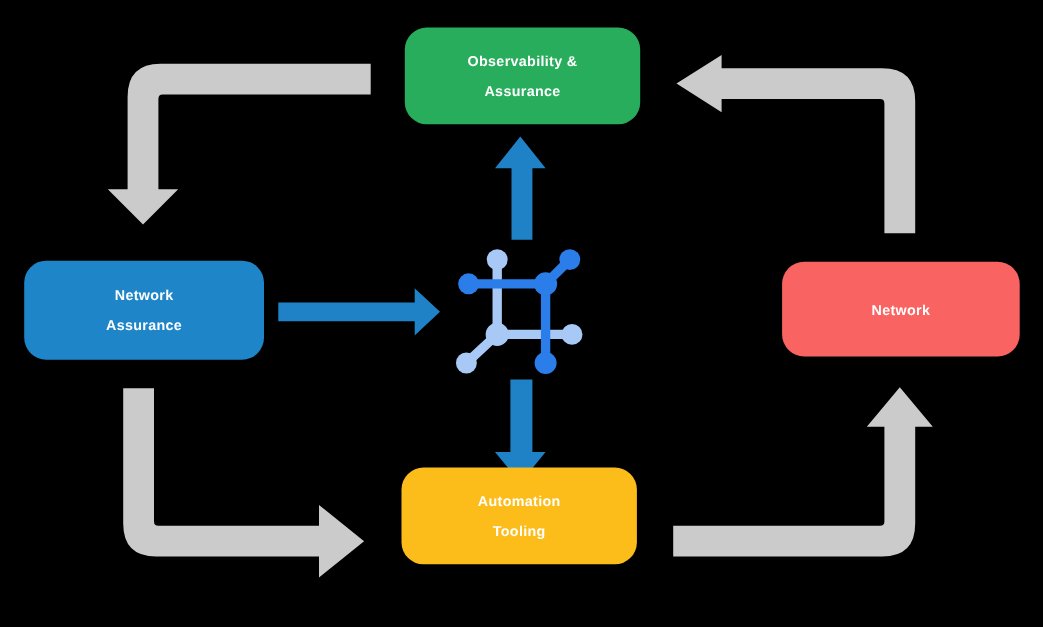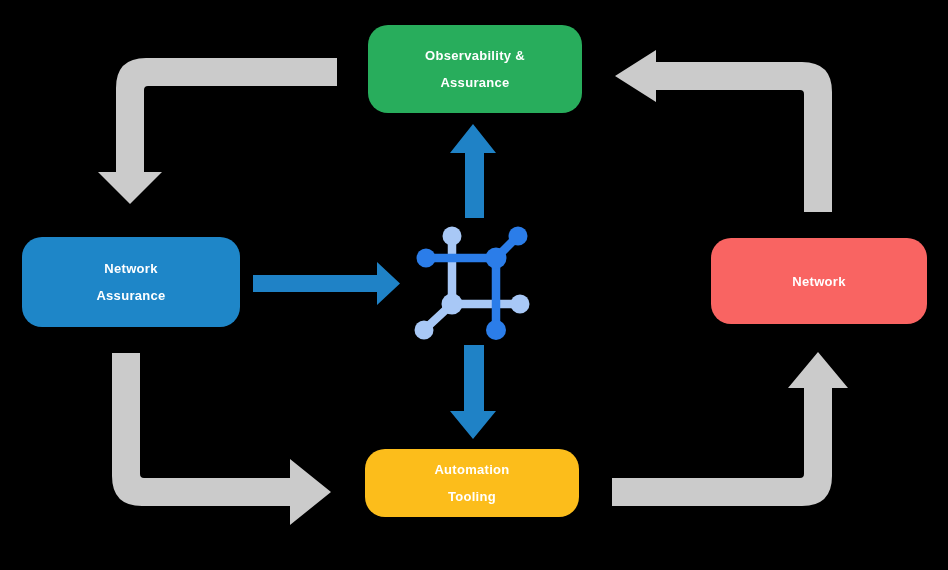--- a/index.html
+++ b/index.html
@@ -28,21 +28,21 @@
     font-size: 13px;
     line-height: 27px;
     font-weight: 600;
     letter-spacing: 0.3px;
     text-align: center;
   }
   .node span { display: block; }
   .node-observability { left: 368px; top: 25px;  width: 214px; height: 88px; background: #28ad5c; }
   .node-operations    { left: 22px;  top: 237px; width: 218px; height: 90px; background: #1e86c8; }
   .node-infrastructure{ left: 711px; top: 238px; width: 216px; height: 86px; background: #f96462; }
-  .node-automation    { left: 365px; top: 449px; width: 214px; height: 68px; background: #fcbd1b; }
+  .node-automation    { left: 365px; top: 425px; width: 214px; height: 88px; background: #fcbd1b; }
 </style>
 </head>
 <body>
 
 <div class="canvas">
 
   <svg class="arrows-layer" width="948" height="570" viewBox="0 0 948 570" xmlns="http://www.w3.org/2000/svg">
 
     <g>
       <path fill="#cbcbcb" d="M337,58 H146 Q116,58 116,88 V172 H98 L130,204 L162,172 H144 V90 Q144,86 148,86 H337 Z"></path>

